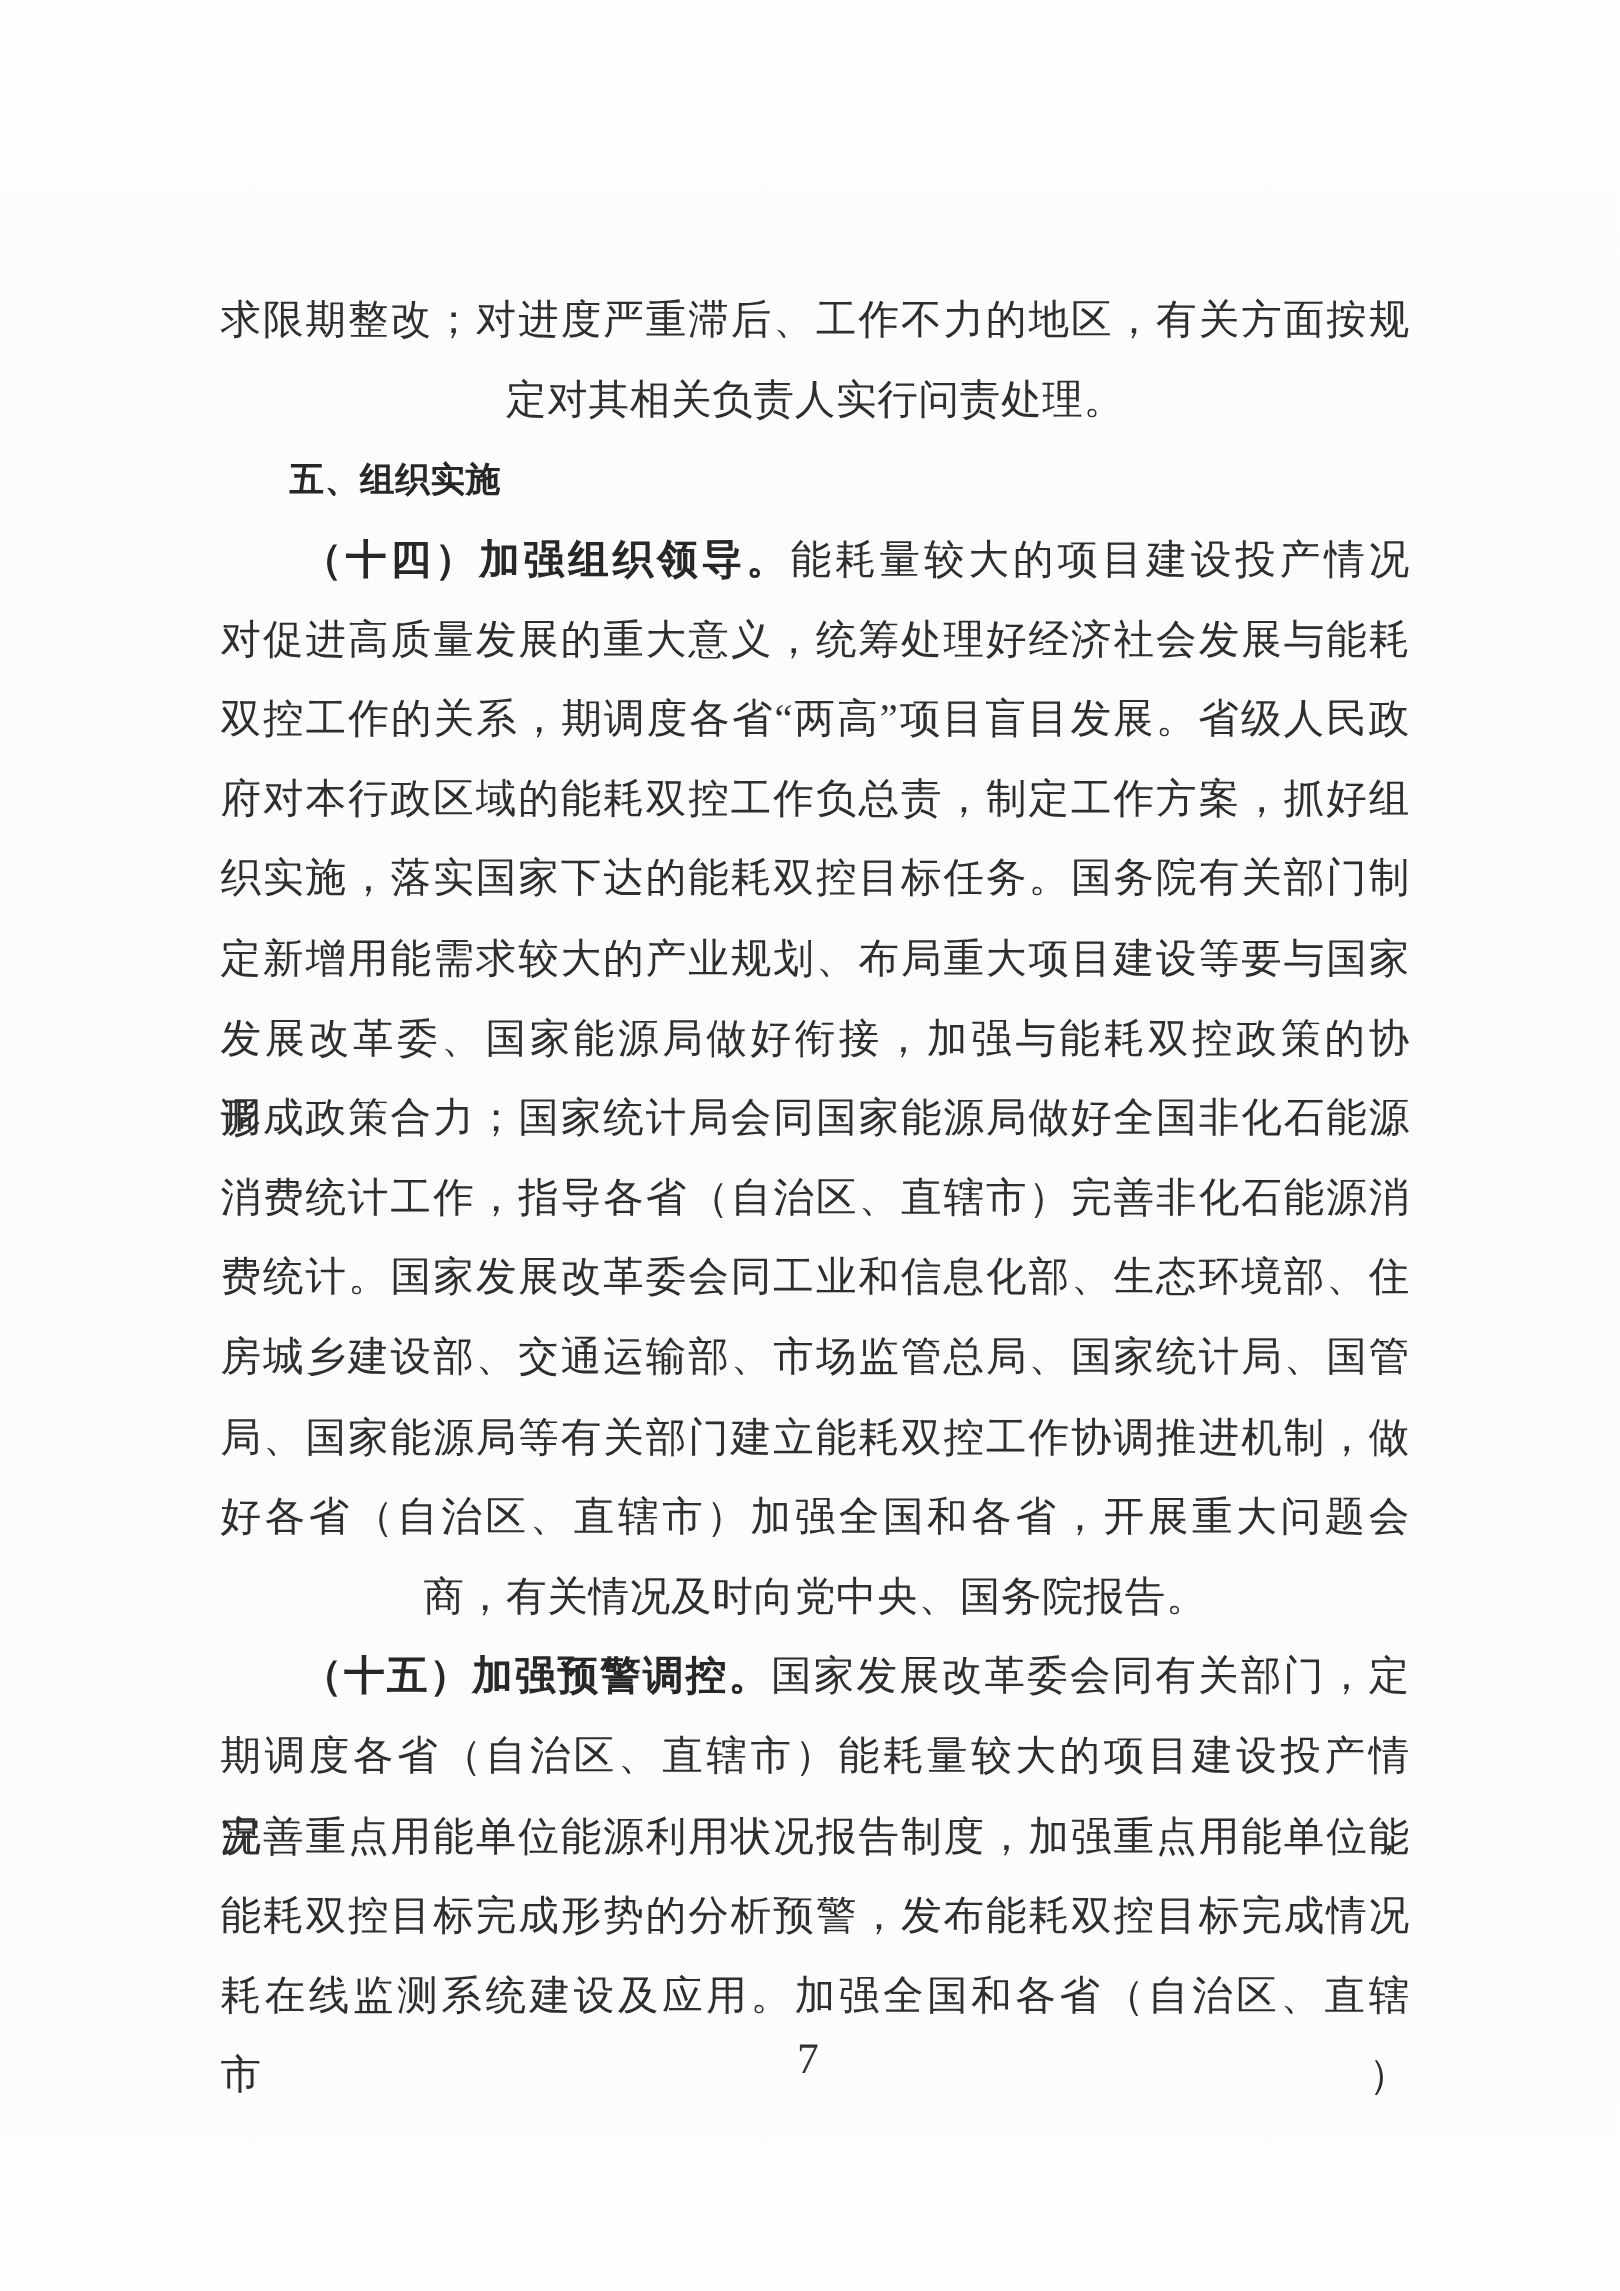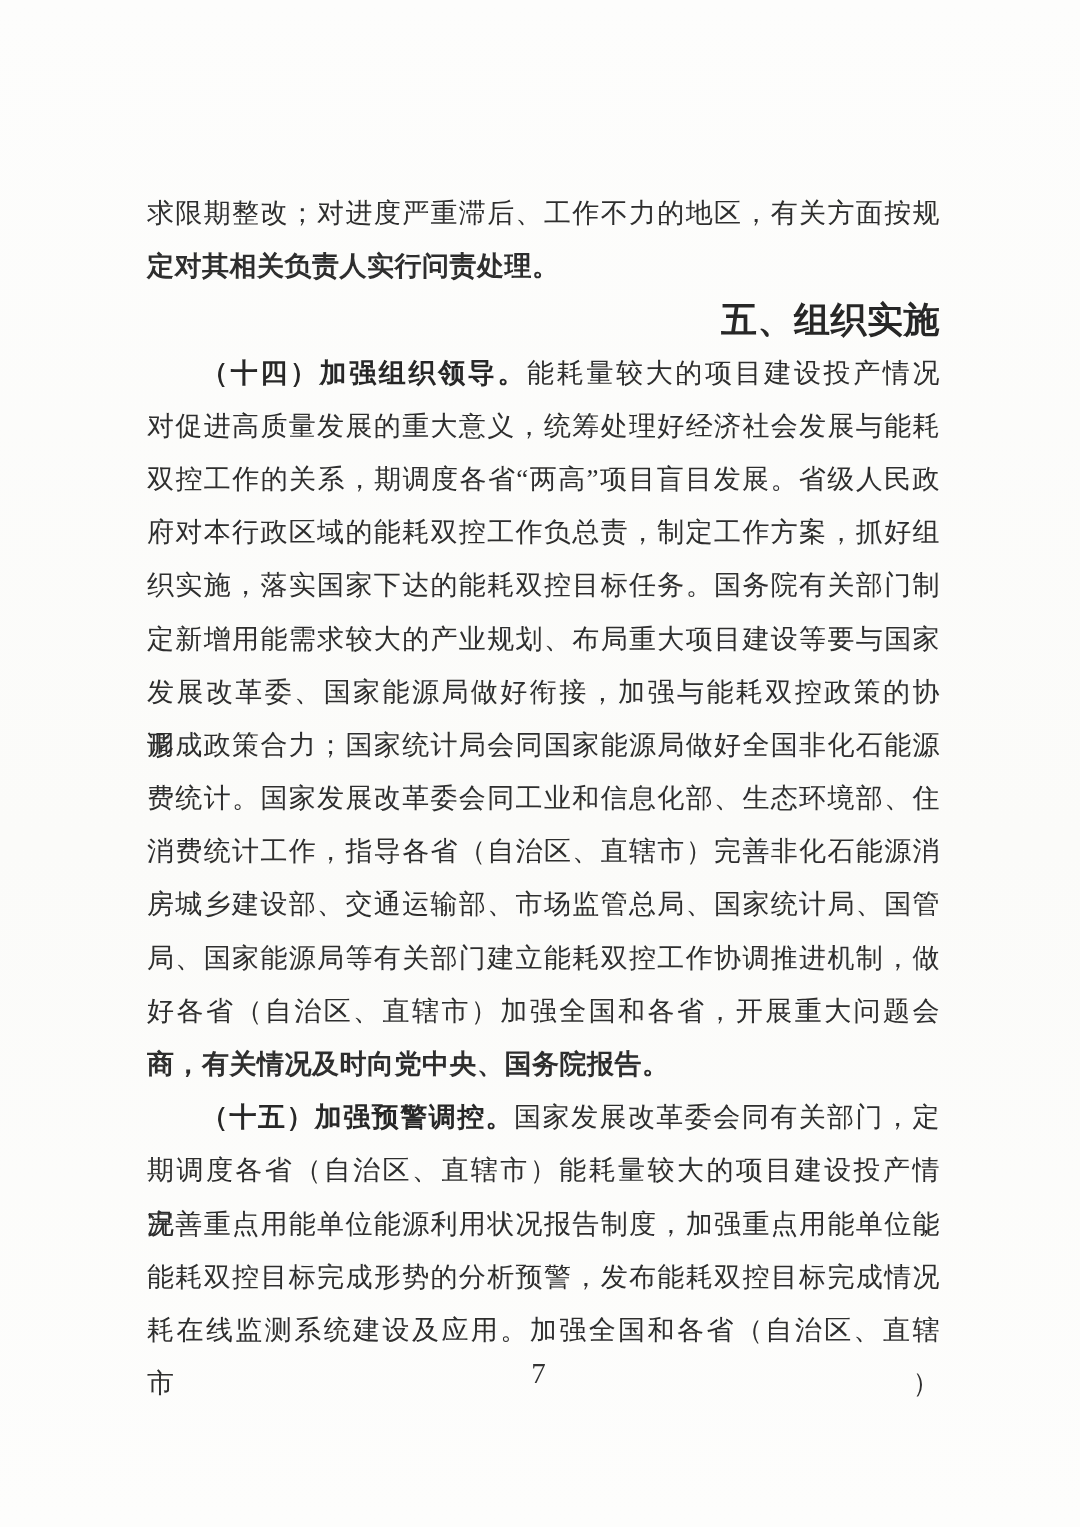--- a/index.html
+++ b/index.html
@@ -32,32 +32,30 @@
   .line {
     height: 53.2px;
     white-space: normal;
   }
   .line.justify {
     text-align: justify;
     text-align-last: justify;
     text-justify: inter-character;
   }
   .line.end {
-    text-align: left;
-    font-weight: bold;
+    text-align: center;
   }
   .line.indent {
     text-indent: 2em;
   }
   .line.heading {
     font-family: "Liberation Sans", "DejaVu Sans", sans-serif;
     font-weight: 700;
     color: #222;
-    font-size: 36px;
-    text-align: right;
+    font-size: 23px;
   }
   .bold {
     font-weight: 700;
     color: #272727;
   }
   .page-number {
     position: absolute;
     top: 1357px;
     left: 142px;
     width: 793px;
@@ -75,22 +73,22 @@
       <div class="line end"><span>定对其相关负责人实行问责处理。</span></div>
       <div class="line heading indent"><span class="bold">五、组织实施</span></div>
       <div class="line justify indent"><span class="bold">（十四）加强组织领导。</span><span>能耗量较大的项目建设投产情况</span></div>
       <div class="line justify"><span>对促进高质量发展的重大意义，统筹处理好经济社会发展与能耗</span></div>
       <div class="line justify"><span>双控工作的关系，期调度各省“两高”项目盲目发展。省级人民政</span></div>
       <div class="line justify"><span>府对本行政区域的能耗双控工作负总责，制定工作方案，抓好组</span></div>
       <div class="line justify"><span>织实施，落实国家下达的能耗双控目标任务。国务院有关部门制</span></div>
       <div class="line justify"><span>定新增用能需求较大的产业规划、布局重大项目建设等要与国家</span></div>
       <div class="line justify"><span>发展改革委、国家能源局做好衔接，加强与能耗双控政策的协调，</span></div>
       <div class="line justify"><span>形成政策合力；国家统计局会同国家能源局做好全国非化石能源</span></div>
+      <div class="line justify"><span>消费统计工作，指导各省（自治区、直辖市）完善非化石能源消</span></div>
       <div class="line justify"><span>费统计。国家发展改革委会同工业和信息化部、生态环境部、住</span></div>
-      <div class="line justify"><span>消费统计工作，指导各省（自治区、直辖市）完善非化石能源消</span></div>
       <div class="line justify"><span>房城乡建设部、交通运输部、市场监管总局、国家统计局、国管</span></div>
       <div class="line justify"><span>局、国家能源局等有关部门建立能耗双控工作协调推进机制，做</span></div>
       <div class="line justify"><span>好各省（自治区、直辖市）加强全国和各省，开展重大问题会</span></div>
       <div class="line end"><span>商，有关情况及时向党中央、国务院报告。</span></div>
       <div class="line justify indent"><span class="bold">（十五）加强预警调控。</span><span>国家发展改革委会同有关部门，定</span></div>
       <div class="line justify"><span>期调度各省（自治区、直辖市）能耗量较大的项目建设投产情况，</span></div>
       <div class="line justify"><span>完善重点用能单位能源利用状况报告制度，加强重点用能单位能</span></div>
       <div class="line justify"><span>能耗双控目标完成形势的分析预警，发布能耗双控目标完成情况</span></div>
       <div class="line justify"><span>耗在线监测系统建设及应用。加强全国和各省（自治区、直辖市）</span></div>
     </div>

